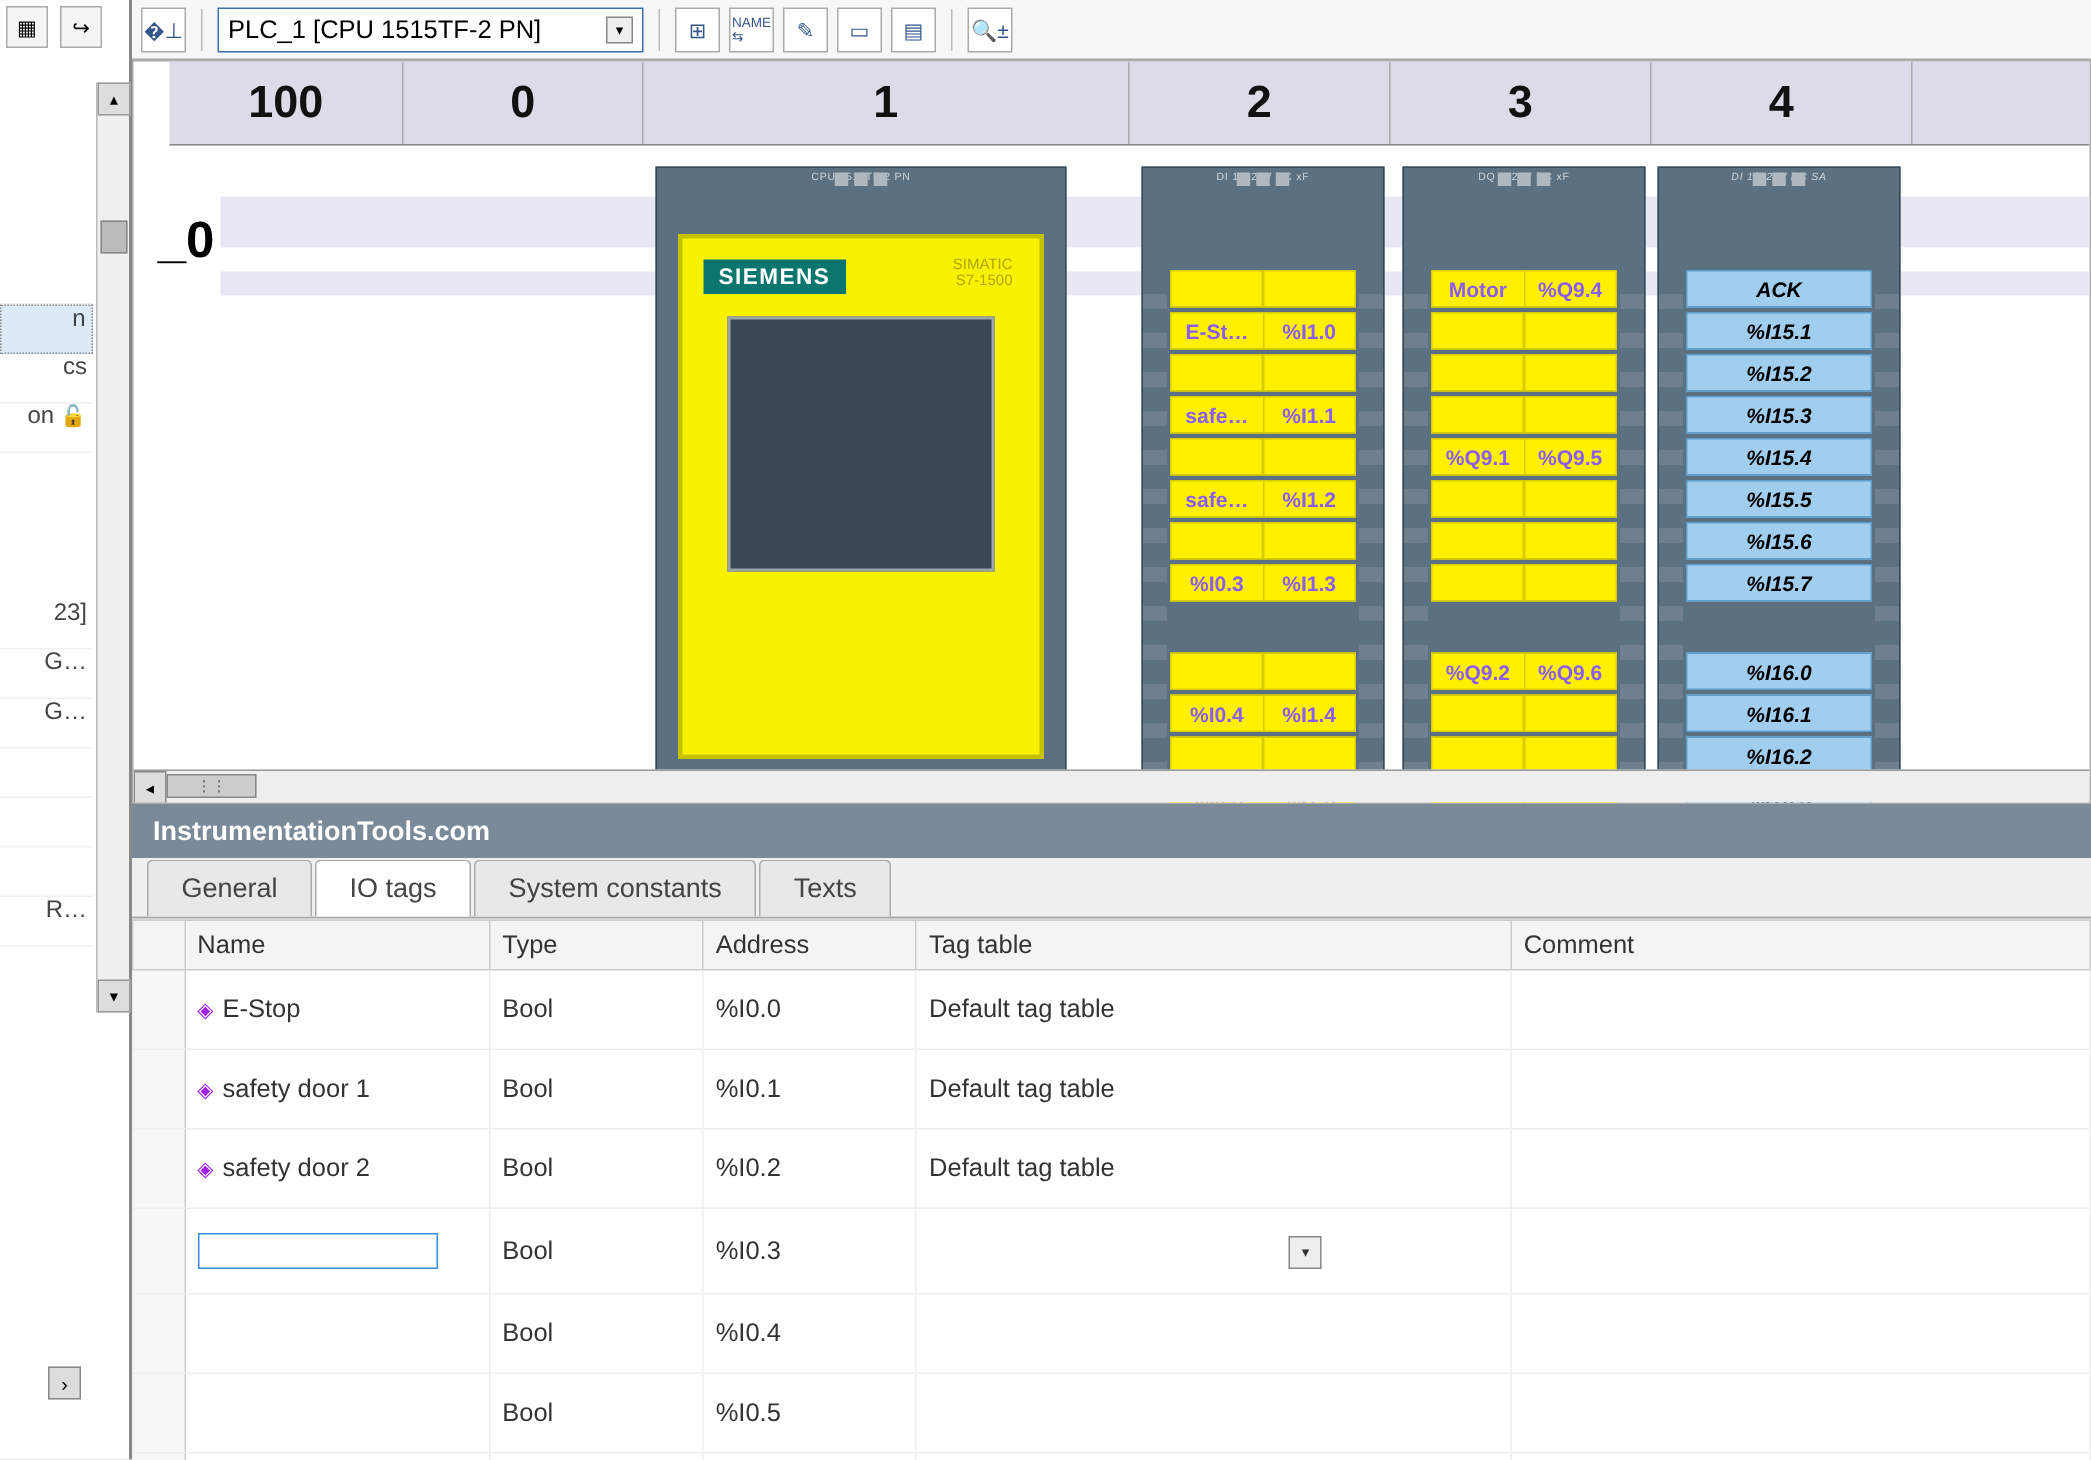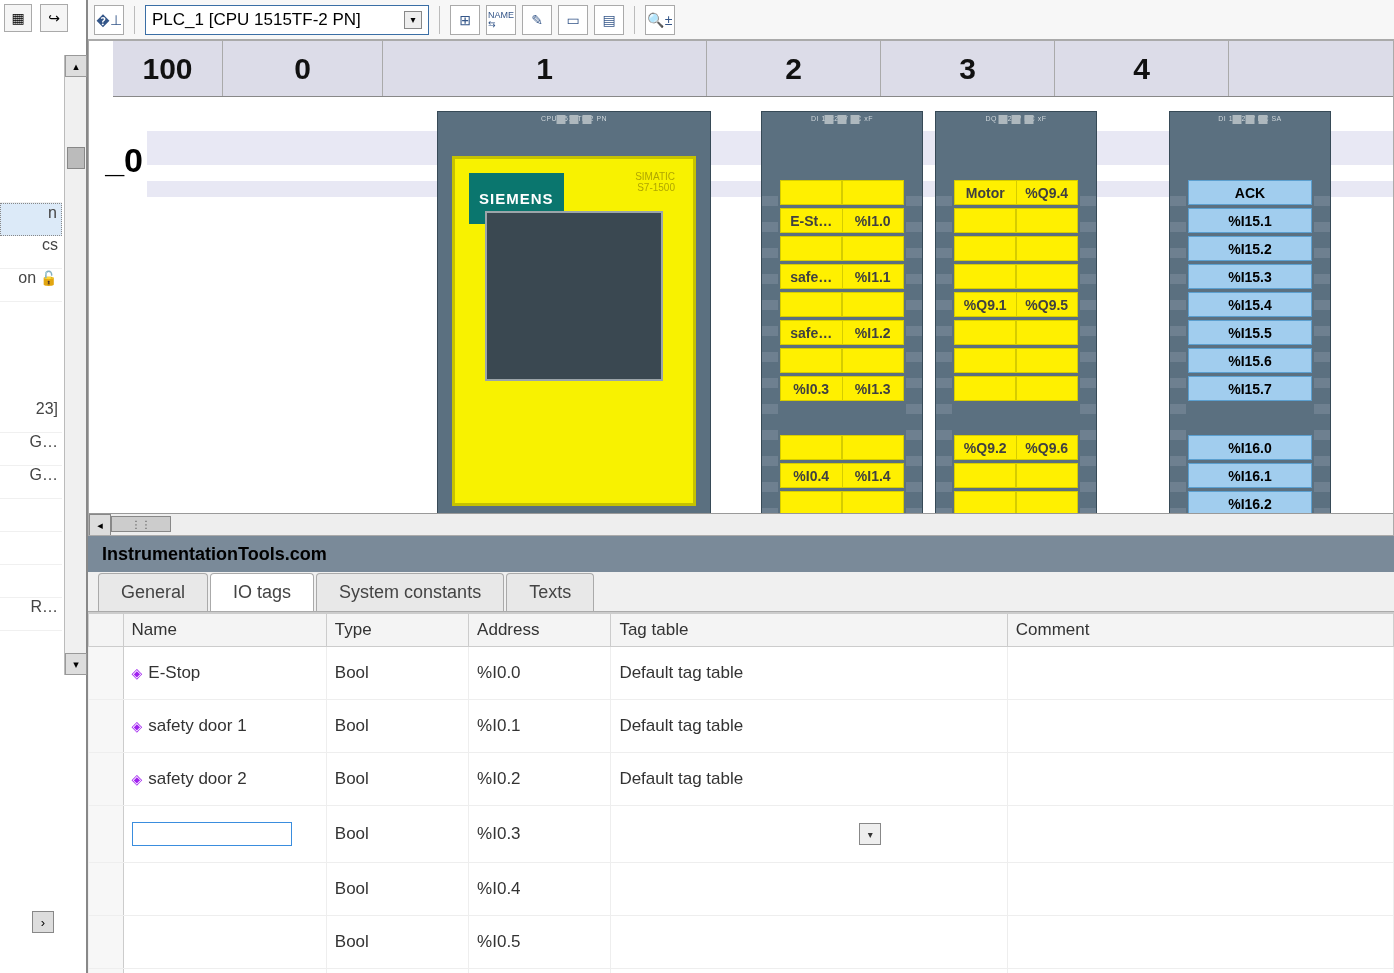--- a/index.html
+++ b/index.html
@@ -37,49 +37,49 @@
 .rail-strip2 { position:absolute; left:58px; right:0; top:140px; height:16px; background:#e8e8f4; }
 
 .module { position:absolute; top:70px; background:#5b7080; border:1px solid #374a57; }
 .module .top-led { position:absolute; top:3px; left:50%; transform:translateX(-50%); display:flex; gap:4px; }
 .module .top-led span { width:9px;height:9px;background:#aeb8be; }
 .module .top-text { position:absolute; top:3px; width:100%; text-align:center; font-size:7px; color:#cfd6da; letter-spacing:0.5px; }
 
 
 .cpu { left: 348px; width: 274px; height: 410px; }
 .cpu .frame { position:absolute; top:44px; left:14px; right:14px; bottom:14px; background:#f8f200; border:3px solid #c6c200; }
-.cpu .brand { position:absolute; top:14px; left:14px; background:#0a766e; color:#fff; font-size:15px; font-weight:700; padding:17px 10px; letter-spacing:1px; }
+.cpu .brand { position:absolute; top:14px; left:14px; background:#0a766e; color:#fff; font-size:15px; font-weight:700; padding:3px 10px; letter-spacing:1px; }
 .cpu .subbrand { position:absolute; top:12px; right:18px; font-size:10px; color:#b0a700; text-align:right; line-height:1.1; }
 .cpu .screen { position:absolute; top:52px; left:30px; right:30px; height:170px; background:#3a4851; border:2px solid #9ba5aa; }
 
 
 .iomod { width: 162px; height: 410px; }
 .iomod .edge-l, .iomod .edge-r { position:absolute; top:68px; width:16px; bottom:6px; background:repeating-linear-gradient(#5b7080 0,#5b7080 16px,#6e8090 16px,#6e8090 26px); }
 .iomod .edge-l { left:0; } .iomod .edge-r { right:0; }
 .iomod .channels { position:absolute; top:68px; left:18px; right:18px; display:flex; flex-direction:column; gap:3px; }
 .iomod .ch { height:25px; display:flex; font-size:14px; font-weight:600; }
 .iomod .ch div { flex:1; display:flex;align-items:center;justify-content:center; overflow:hidden; white-space:nowrap; }
 .iomod .gap { height:28px; }
-.iomod.yellow .ch div { background:#fff000; border:1px solid #d6cc00; color:#404040; }
+.iomod.yellow .ch div { background:#fff000; border:1px solid #d6cc00; color:#8b5cf6; }
 .iomod.blue .ch div { background:#a1cdee; border:1px solid #5b9fcf; color:#000; }
 .iomod.yellow .ch.dbl div:first-child { border-right:none; }
 
 .mod-2 { left: 672px; }
 .mod-3 { left: 846px; }
-.mod-4 { left: 1080px; }
+.mod-4 { left: 1016px; font-style: italic; }
 
 
 .rack-hscroll { position:absolute; left:0; right:0; bottom:0; height:22px; background:#eee; border-top:1px solid #999; display:flex; }
 .rack-hscroll .btn { width:22px;height:22px;background:#ddd;border:1px solid #888;display:flex;align-items:center;justify-content:center;font-size:11px; }
 .rack-hscroll .track { flex:1; position:relative; }
 .rack-hscroll .thumb { position:absolute; top:2px; left:0; width:60px; height:16px; background:#ccc; border:1px solid #888; display:flex;align-items:center;justify-content:center;font-size:10px;color:#555; }
 
 
 .detail-header { height:36px; background:#7a8a99; color:#fff; display:flex;align-items:center;justify-content:space-between;padding:0 14px;font-size:18px; }
-.detail-header .right { color:#000000; font-weight:700; font-size:18px; }
+.detail-header .right { color:#ffffff; font-weight:700; font-size:18px; }
 
 
 .tabs { height:40px; background:#f0f0f0; display:flex; align-items:flex-end; padding-left:10px; border-bottom:1px solid #aaa; }
 .tabs .tab { padding:8px 22px; border:1px solid #aaa; border-bottom:none; background:#e8e8e8; margin-right:2px; font-size:18px; color:#444; border-radius:4px 4px 0 0; }
 .tabs .tab.active { background:#fff; font-weight:400; }
 
 
 .table-wrap { background:#fff; height: 362px; overflow:auto; border-top:1px solid #ccc; }
 table.io { border-collapse:collapse; width:100%; font-size:17px; color:#333; }
 table.io th { background:#f4f4f4; border:1px solid #ccc; padding:6px 8px; text-align:left; font-weight:400; color:#333; }
@@ -144,21 +144,21 @@
     <div class="tb-ico" style="font-size:9px;line-height:1;">NAME<br>⇆</div>
     <div class="tb-ico">✎</div>
     <div class="tb-ico">▭</div>
     <div class="tb-ico">▤</div>
     <div class="tb-sep"></div>
     <div class="tb-ico">🔍±</div>
   </div>
 
   <div class="rack-view">
     <div class="slot-headers" id="slot-headers">
-        <div class="cell" style="width: 110px;">100</div>
+        <div class="cell" style="width: 156px;">100</div>
         <div class="cell" style="width: 160px;">0</div>
         <div class="cell" style="width: 324px;">1</div>
         <div class="cell" style="width: 174px;">2</div>
         <div class="cell" style="width: 174px;">3</div>
         <div class="cell" style="width: 174px;">4</div>
       </div>
     <div class="row-label">_0</div>
     <div class="rail-strip"></div>
     <div class="rail-strip2"></div>
 

